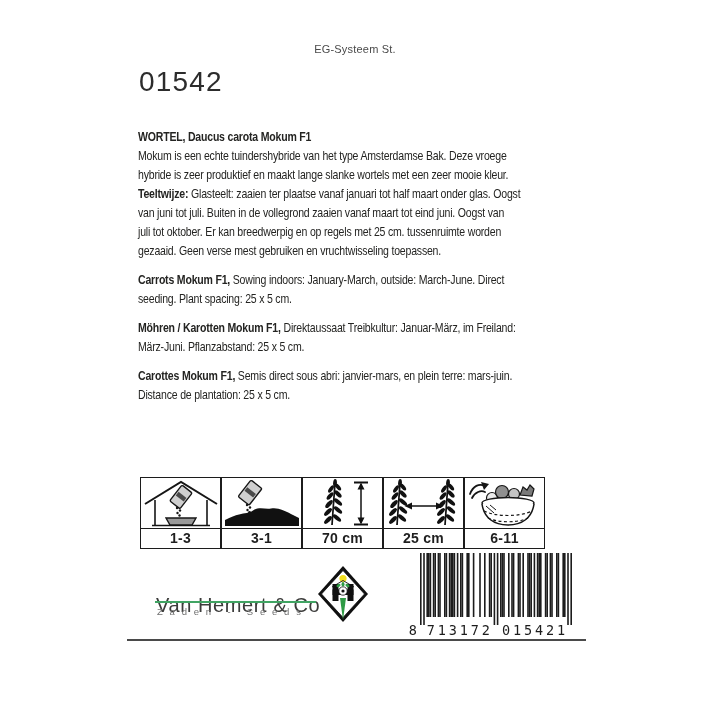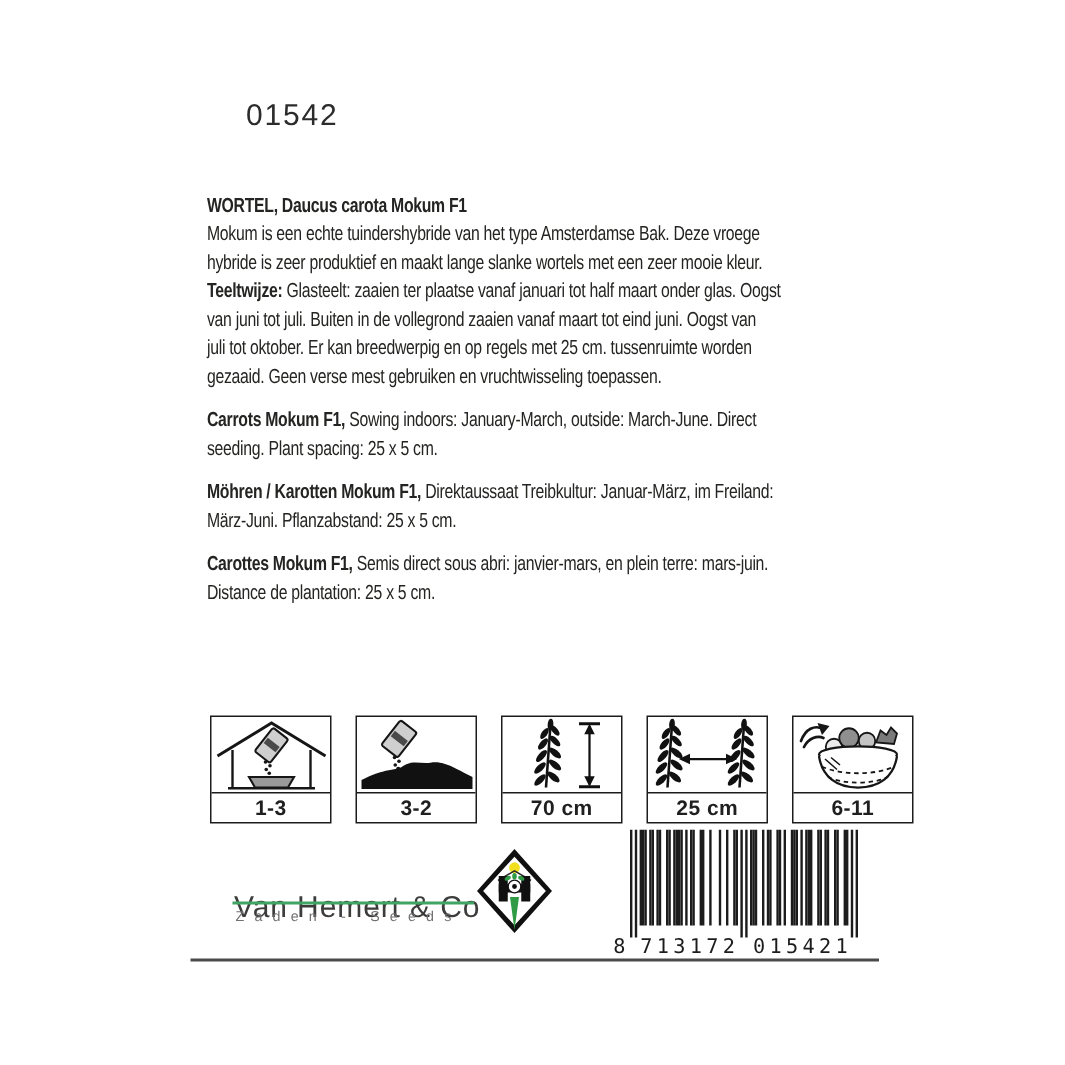--- a/index.html
+++ b/index.html
@@ -6,31 +6,31 @@
   .sheet{
     position:relative;width:710px;height:710px;background:#ffffff;overflow:hidden;
     font-family:"Liberation Sans",sans-serif;color:#262626;
   }
   .eg{
     position:absolute;left:250px;top:43px;width:210px;text-align:center;
     font-size:11px;letter-spacing:.2px;color:#4a4a4a;
   }
   .artnum{
     position:absolute;left:139px;top:66px;
-    font-size:20px;letter-spacing:1.2px;color:#2c2c2c;margin-left:25px;
+    font-size:28px;letter-spacing:1.2px;color:#2c2c2c;
   }
   .desc{
     position:absolute;left:138px;top:127px;width:570px;
     transform:scaleX(0.78);transform-origin:0 0;
     font-size:13.5px;line-height:19px;letter-spacing:-.25px;color:#242422;
   }
   .desc h2{margin:0;font-size:13.5px;line-height:19px;font-weight:700;}
   .desc p{margin:0 0 10px 0;white-space:pre-line;}
   .desc b{font-weight:700;}
-  .icons{position:absolute;left:140px;top:477px;display:flex;gap:16px;}
+  .icons{position:absolute;left:140px;top:477px;display:flex;gap:0;}
   .cell{
     box-sizing:border-box;width:81px;height:72px;border:1.5px solid #1c1c1c;background:#fff;
     display:flex;flex-direction:column;
   }
   .pic{height:50px;display:flex;align-items:center;justify-content:center;overflow:hidden;}
   .lbl{
     height:18px;border-top:1.5px solid #1c1c1c;display:flex;align-items:center;justify-content:center;
     font-size:14px;font-weight:700;color:#1f1f1f;letter-spacing:.3px;
   }
   .brand-name{
@@ -43,20 +43,21 @@
   .diamond{position:absolute;left:316px;top:564px;}
   .barcode{position:absolute;left:406px;top:553px;}
   .divider{position:absolute;left:127px;top:639px;width:459px;height:2px;background:#4a4a4a;}
   svg{display:block;}
 </style>
 </head>
 <body>
 
 <div class="sheet">
 
+  <div class="eg">EG-Systeem St.</div>
 
   <div class="artnum">01542</div>
 
   <div class="desc">
     <h2>WORTEL, Daucus carota Mokum F1</h2>
     <p><span>Mokum is een echte tuindershybride van het type Amsterdamse Bak. Deze vroege
 hybride is zeer produktief en maakt lange slanke wortels met een zeer mooie kleur.
 </span><b>Teeltwijze:</b><span> Glasteelt: zaaien ter plaatse vanaf januari tot half maart onder glas. Oogst
 van juni tot juli. Buiten in de vollegrond zaaien vanaf maart tot eind juni. Oogst van
 juli tot oktober. Er kan breedwerpig en op regels met 25 cm. tussenruimte worden
@@ -108,21 +109,21 @@
           <g fill="#161616">
             <circle cx="24" cy="26" r="1.2"></circle>
               <circle cx="27" cy="28.5" r="1.2"></circle>
             <circle cx="24.5" cy="31" r="1.2"></circle>
               <circle cx="26.5" cy="33.5" r="1.4"></circle>
             <circle cx="25" cy="35.5" r="1.2"></circle>
           </g>
           <path d="M2,47 L2,41 C8,38 12,36.5 16,35.5 C22,33.5 26,34.5 30,31.5 C36,27.5 42,30.5 48,29.5 C56,28 64,33 70,36 L76,39 L76,47 Z" fill="#111111"></path>
         </svg>
       </div>
-      <div class="lbl">3-2</div>
+      <div class="lbl">3-1</div>
     </div>
 
     <div class="cell">
       <div class="pic">
         <svg width="78" height="49" viewBox="0 0 78 49">
           <defs>
             <g id="branchA">
               <path d="M0,44 C1,30 2,16 3,2" fill="none" stroke="#111" stroke-width="1.7"></path>
               <g fill="#111111">
                 <ellipse transform="translate(-4,39) rotate(-45)" rx="5" ry="2.1"></ellipse>

